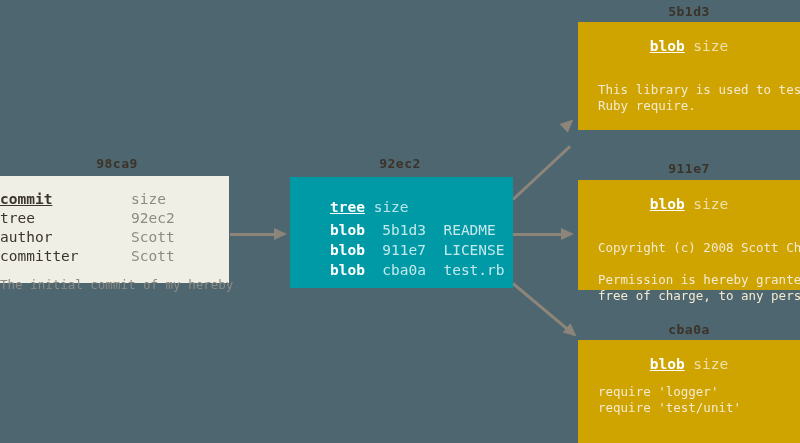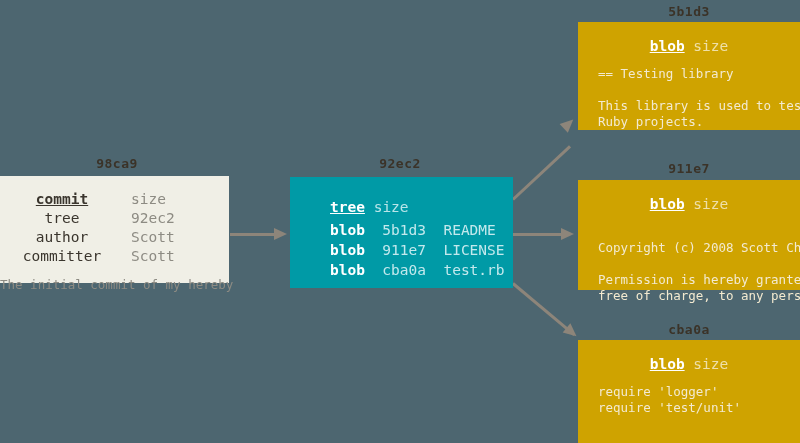--- a/index.html
+++ b/index.html
@@ -63,21 +63,21 @@
   .commit-row {
     display: flex;
     justify-content: flex-start;
     font-family: "DejaVu Sans Mono", "Liberation Mono", monospace;
     font-size: 14.5px;
     line-height: 19px;
     white-space: nowrap;
   }
   .commit-key {
     width: 124px;
-    text-align: center;
+    text-align: left;
     color: #3a352d;
     padding-right: 7px;
   }
   .commit-key.bold-key {
     font-weight: bold;
     text-decoration: underline;
   }
   .commit-val { color: #8d8b83; }
   .commit-msg {
     position: absolute;
@@ -222,24 +222,23 @@
     </div>
   </div>
 
   <div class="hash-label" style="left:634px; top:4px; width:110px;">5b1d3</div>
 
   <div class="node node-blob" style="left:578px; top:22px; width:222px; height:108px;">
     <div class="node-header blob-head">
       <span class="kw">blob</span><span class="sz"> <span>size</span></span>
     </div>
     <div class="blob-body">
-      <div class="blob-line">== Testing library</div>
       <div class="blob-line"></div>
       <div class="blob-line">This library is used to test</div>
-      <div class="blob-line">Ruby projects.</div>
+      <div class="blob-line">Ruby require.</div>
     </div>
   </div>
 
   <div class="hash-label" style="left:634px; top:161px; width:110px;">911e7</div>
 
   <div class="node node-blob" style="left:578px; top:180px; width:222px; height:110px;">
     <div class="node-header blob-head">
       <span class="kw">blob</span><span class="sz"> <span>size</span></span>
     </div>
     <div class="blob-body">

